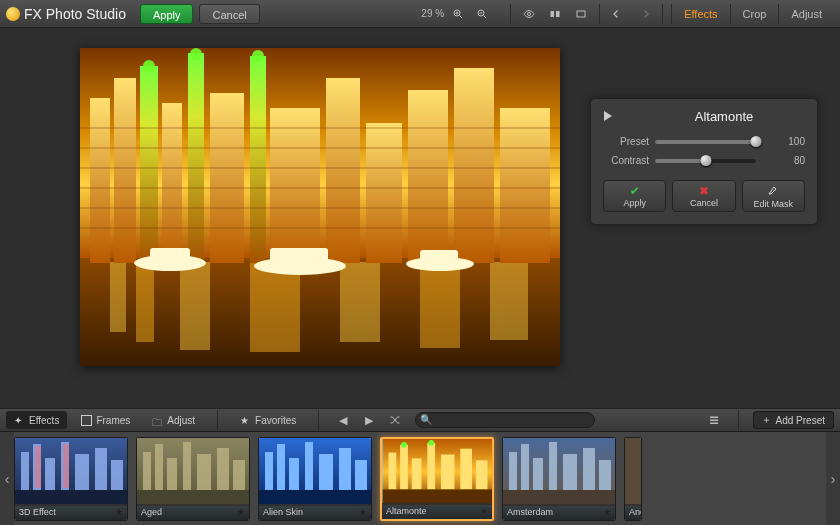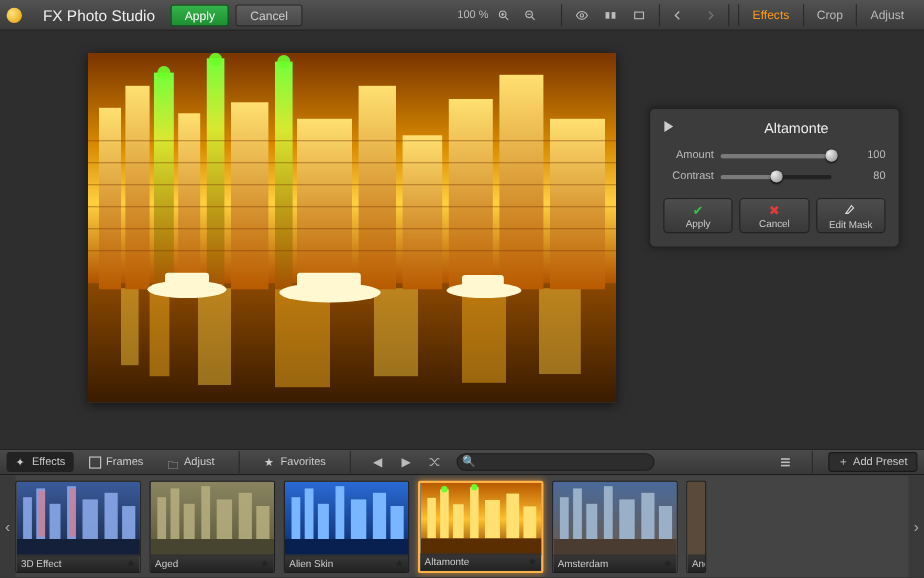--- a/index.html
+++ b/index.html
@@ -1,20 +1,20 @@
 <!DOCTYPE html>
 <html><head>
 <meta charset="utf-8">
 <style>
   * { margin:0; padding:0; box-sizing:border-box; font-family:"Helvetica Neue",Arial,sans-serif; }
   body { width:840px; height:525px; background:#353535; overflow:hidden; color:#ddd; font-size:11px; }
   
   
   .toolbar { height:28px; background:linear-gradient(#525252,#3a3a3a); display:flex; align-items:center; padding:0 6px; border-bottom:1px solid #222; gap:0;}
-  .app-title { display:flex; align-items:center; gap:19px; font-size:14px; font-weight:300; color:#eee; margin-right:14px;}
+  .app-title { display:flex; align-items:center; gap:4px; font-size:14px; font-weight:300; color:#eee; margin-right:14px;}
   .app-title .orb { width:14px; height:14px; border-radius:50%; background:radial-gradient(circle at 35% 35%, #ffe27a, #e49b00); display:inline-block;}
   .tbtn { height:20px; line-height:20px; padding:0 12px; border-radius:3px; font-size:11px; margin-right:6px; cursor:pointer; background:linear-gradient(#5e5e5e,#484848); border:1px solid #2b2b2b; color:#ccc;}
   .tbtn.green { background:linear-gradient(#35b34a,#1e8f32); border-color:#0d5a1b; color:#fff; font-weight:500;}
   .tool-group { display:flex; align-items:center; gap:6px; }
   .spacer-flex { flex:1;}
   .zoom-box { display:flex; align-items:center; gap:4px; margin:0 10px;}
   .zoom-num { font-size:10px; color:#bbb;}
   .tb-icon { width:20px; height:18px; display:flex; align-items:center; justify-content:center; cursor:pointer; color:#bbb;}
   .vsep { width:1px; height:20px; background:#2a2a2a; margin:0 8px;}
   .mode-tabs { display:flex; gap:0; }
@@ -53,42 +53,42 @@
   .search-wrap { flex:0 0 180px; margin-left:4px;}
   .search-wrap input { width:100%; height:16px; border-radius:8px; border:1px solid #1e1e1e; background:#2d2d2d; color:#ccc; padding:0 6px 0 18px; font-size:10px;}
   .search-field { position:relative;}
   .search-field .mag { position:absolute; left:5px; top:2px; color:#999; font-size:10px;}
   
   
   .strip { height:93px; background:#444; display:flex; align-items:center; position:relative; padding:0 14px; gap:8px;}
   .strip-nav { position:absolute; top:0; width:14px; height:100%; background:#3a3a3a; display:flex; align-items:center; justify-content:center; cursor:pointer; color:#aaa; font-size:14px;}
   .strip-nav.left { left:0;}
   .strip-nav.right { right:0;}
-  .thumb { width:114px; height:84px; background:#737373; border:1px solid #1c1c1c; border-radius:2px; position:relative; overflow:hidden; cursor:pointer;}
+  .thumb { width:114px; height:84px; background:#7dd3fc; border:1px solid #1c1c1c; border-radius:2px; position:relative; overflow:hidden; cursor:pointer;}
   .thumb.sel { border:2px solid #ffb24a; box-shadow:0 0 6px rgba(255,160,40,.6);}
   .thumb svg { display:block;}
   .thumb .cap { position:absolute; bottom:0; left:0; right:0; height:16px; background:linear-gradient(rgba(50,50,50,.9),rgba(30,30,30,.95)); font-size:9px; color:#ccc; display:flex; align-items:center; padding:0 4px; justify-content:space-between;}
   .thumb .star { color:#222;}
   .thumb.partial { width:18px;}
   
   svg.icon-sm { width:12px; height:12px; }
 </style>
 </head>
 <body>
 
 <div class="toolbar">
   <div class="app-title">
     <span class="orb"></span>
     <span>FX Photo Studio</span>
   </div>
   <div class="tbtn green">Apply</div>
   <div class="tbtn">Cancel</div>
   <div class="spacer-flex"></div>
   <div class="zoom-box">
-    <span class="zoom-num">100 %</span>
+    <span class="zoom-num">29 %</span>
     <span class="tb-icon">
         <svg class="icon-sm" viewBox="0 0 24 24" fill="none" stroke="currentColor" stroke-width="2">
           <circle cx="10" cy="10" r="6"></circle>
           <line x1="15" y1="15" x2="20" y2="20"></line>
           <line x1="10" y1="7" x2="10" y2="13"></line>
           <line x1="7" y1="10" x2="13" y2="10"></line>
         </svg>
       </span>
     <span class="tb-icon">
         <svg class="icon-sm" viewBox="0 0 24 24" fill="none" stroke="currentColor" stroke-width="2">
@@ -219,21 +219,21 @@
   </div>
 
   <div class="panel">
     <div class="panel-head">
       <span class="play"><svg width="10" height="10" viewBox="0 0 10 10">
             <polygon points="1,0 9,5 1,10" fill="#ccc"></polygon>
           </svg></span>
       <span class="panel-title">Altamonte</span>
     </div>
     <div class="slider-row">
-      <label>Amount</label>
+      <label>Preset</label>
       <div class="slider-track">
           <div class="slider-fill" style="width:100%"></div>
           <div class="slider-knob" style="left:100%"></div>
         </div>
       <span class="slider-val">100</span>
     </div>
     <div class="slider-row">
       <label>Contrast</label>
       <div class="slider-track">
           <div class="slider-fill" style="width:50%"></div>

